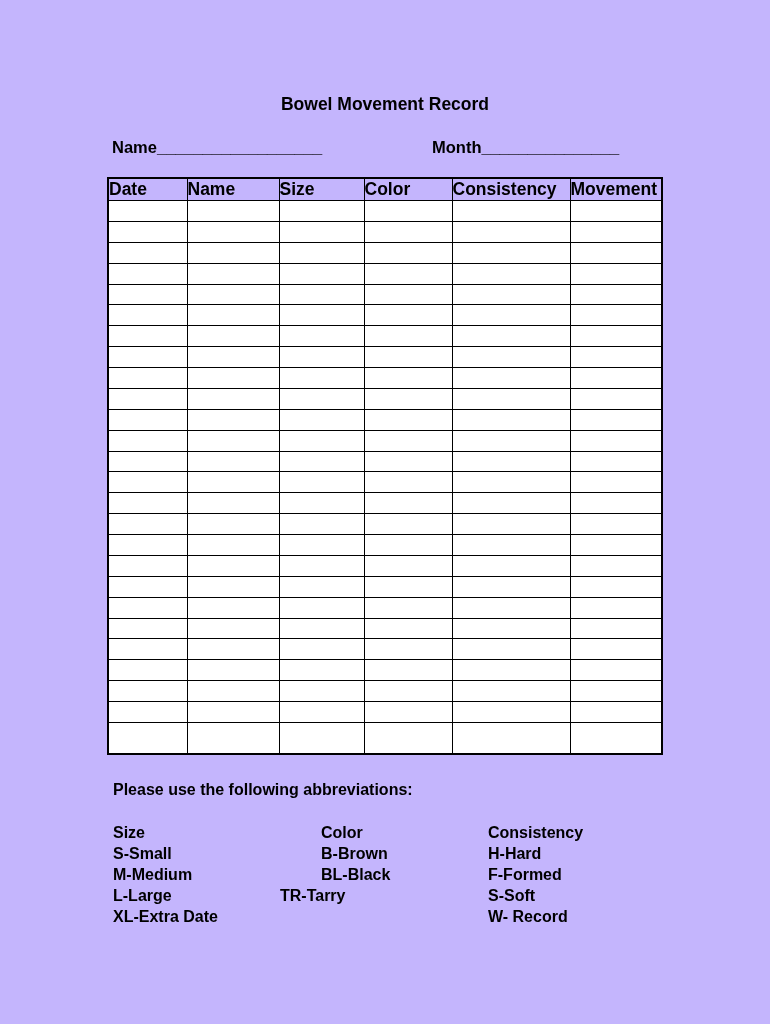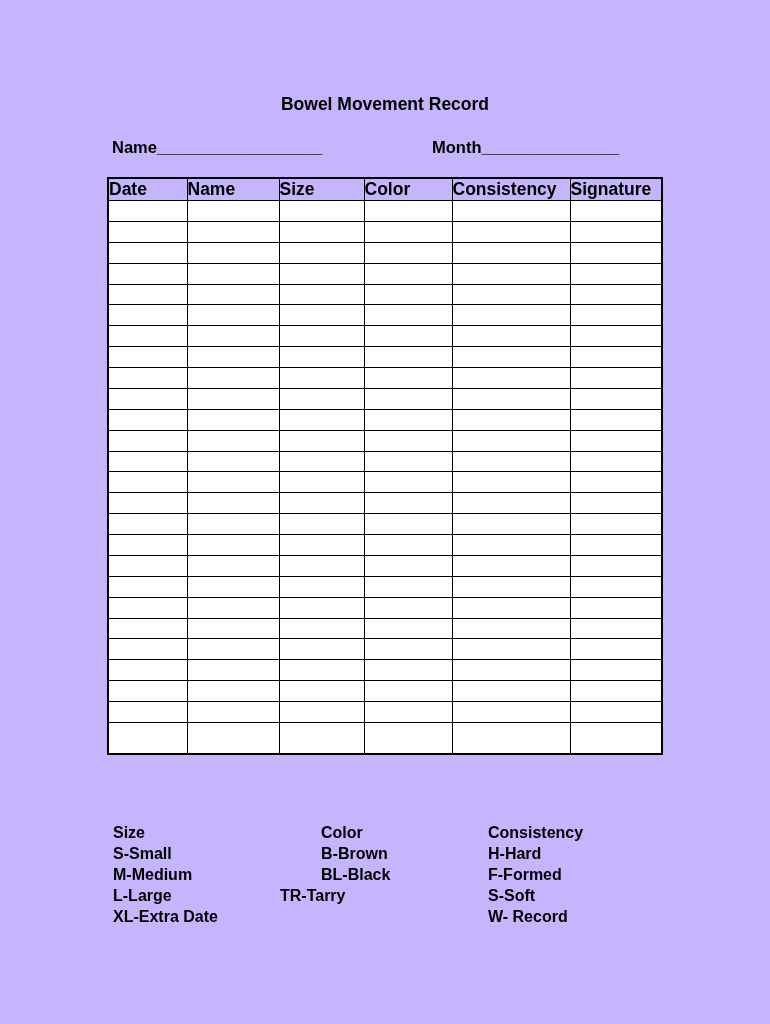--- a/index.html
+++ b/index.html
@@ -108,21 +108,21 @@
         <col style="width:118px">
         <col style="width:92px">
     </colgroup>
     <thead>
       <tr class="header-row">
           <th class="header-cell">Date</th>
           <th class="header-cell">Name</th>
           <th class="header-cell">Size</th>
           <th class="header-cell">Color</th>
           <th class="header-cell">Consistency</th>
-          <th class="header-cell">Signature</th>
+          <th class="header-cell">Movement</th>
         </tr>
     </thead>
     <tbody>
 
     <tr class="body-row">
           <td></td>
           <td></td>
           <td></td>
           <td></td>
           <td></td>
@@ -324,20 +324,21 @@
           <td></td>
           <td></td>
           <td></td>
           <td></td>
           <td></td>
           <td></td>
         </tr>
       </tbody>
   </table>
 
+  <div class="abbr-intro">Please use the following abbreviations:</div>
 
   <div class="abbr-col abbr-col-size">
       <div class="abbr-line">Size</div>
       <div class="abbr-line">S-Small</div>
       <div class="abbr-line">M-Medium</div>
       <div class="abbr-line">L-Large</div>
       <div class="abbr-line">XL-Extra Date</div>
     </div>
 
   <div class="abbr-col abbr-col-color">

